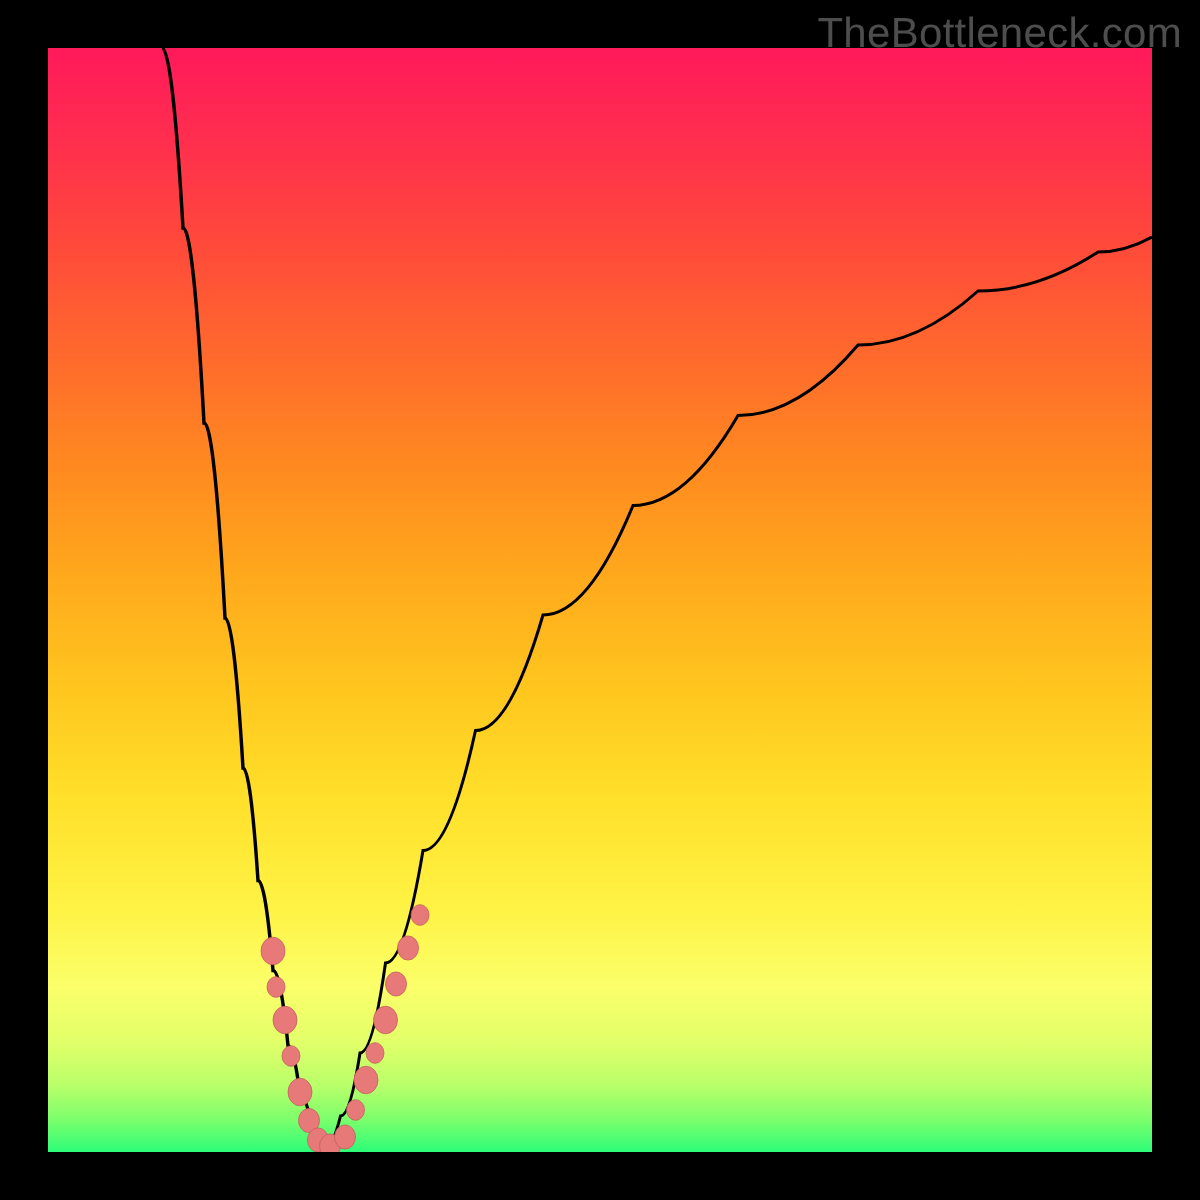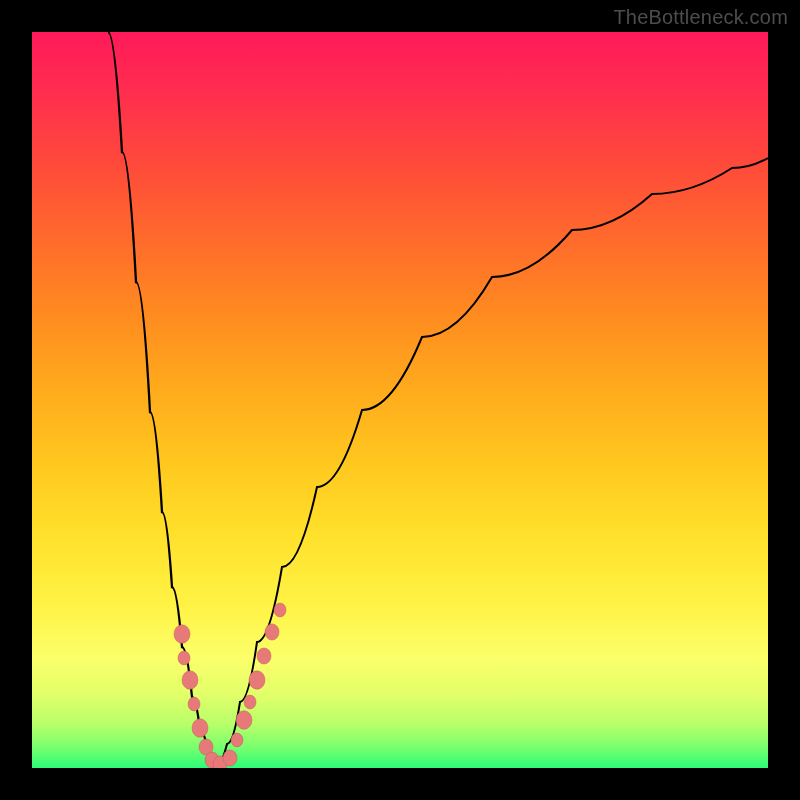--- a/index.html
+++ b/index.html
@@ -38,21 +38,21 @@
       #b8ff6a 94%,
       #7dff6c 97%,
       #2dfc78 100%
     );
   }
   .watermark {
     position: absolute;
     top: 6px;
     right: 12px;
     color: #4d4d4d;
-    font-size: 20px;
+    font-size: 28px;
     font-weight: 500;
     letter-spacing: 0.2px;
     user-select: none;
   }
   svg.curve {
     position: absolute;
     inset: 0;
   }
   .dot {
     fill: #e77979;

